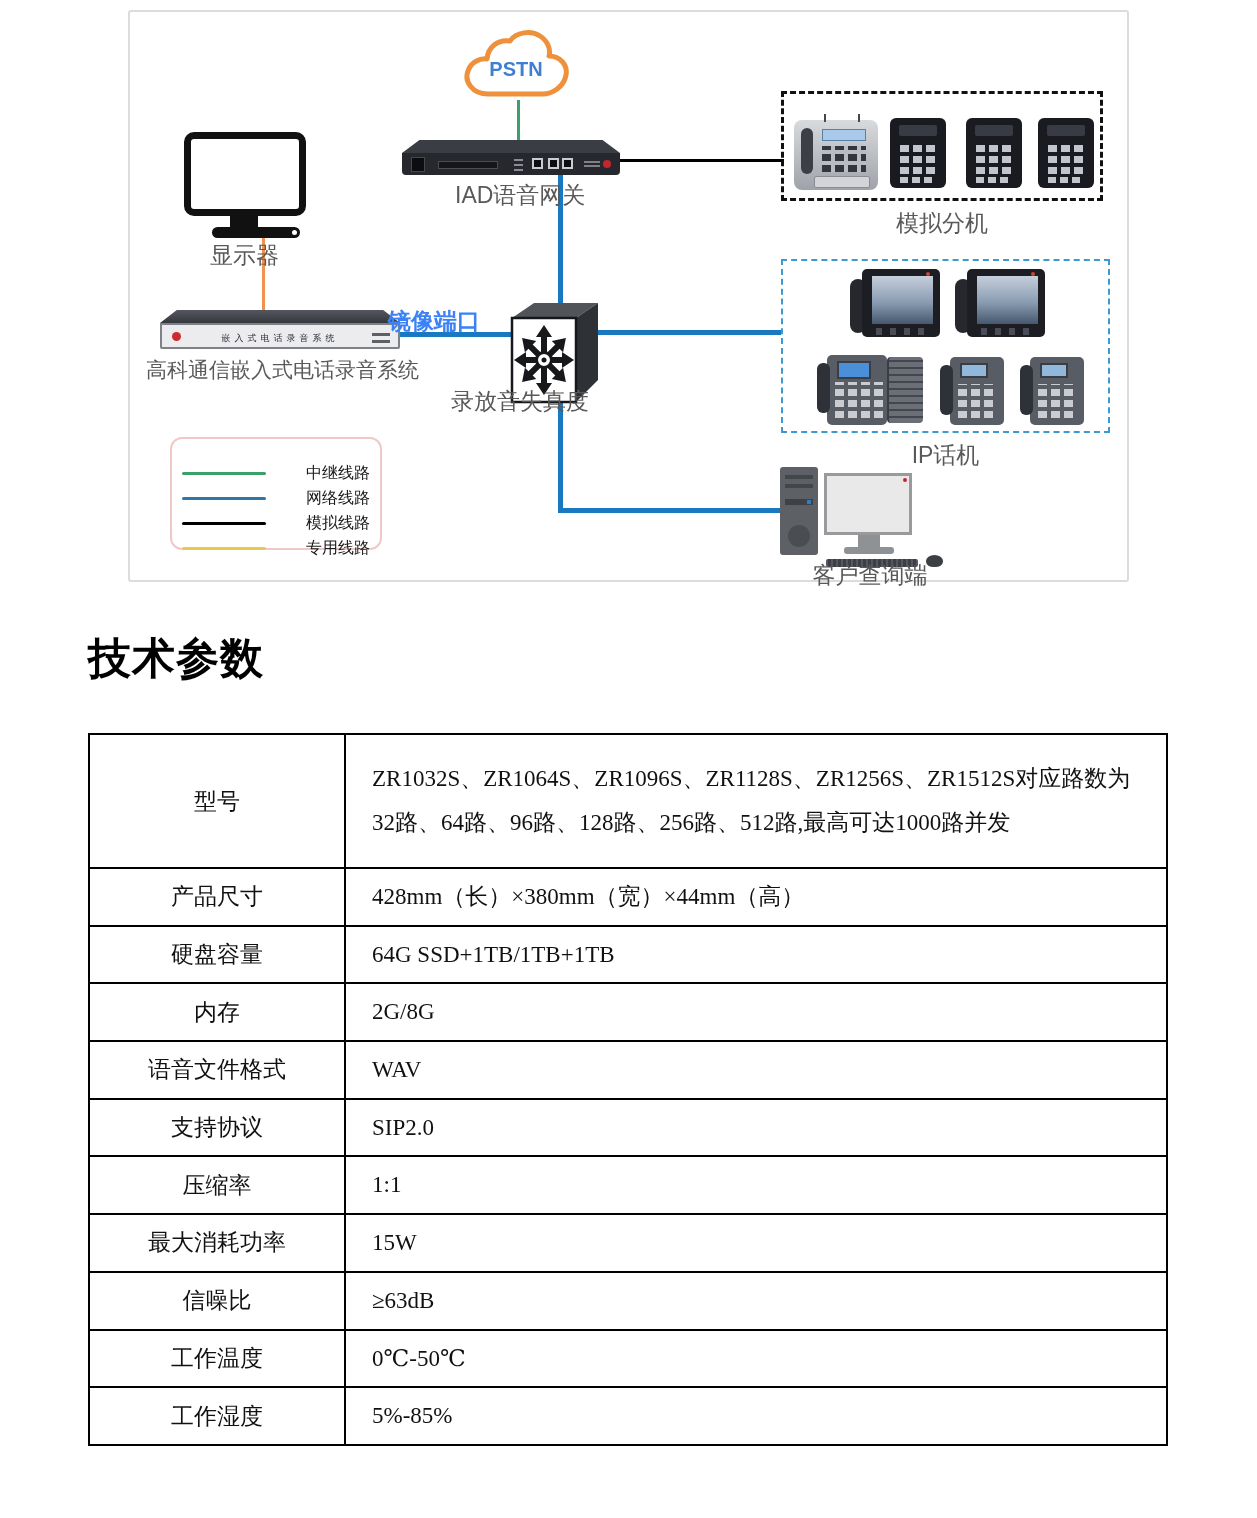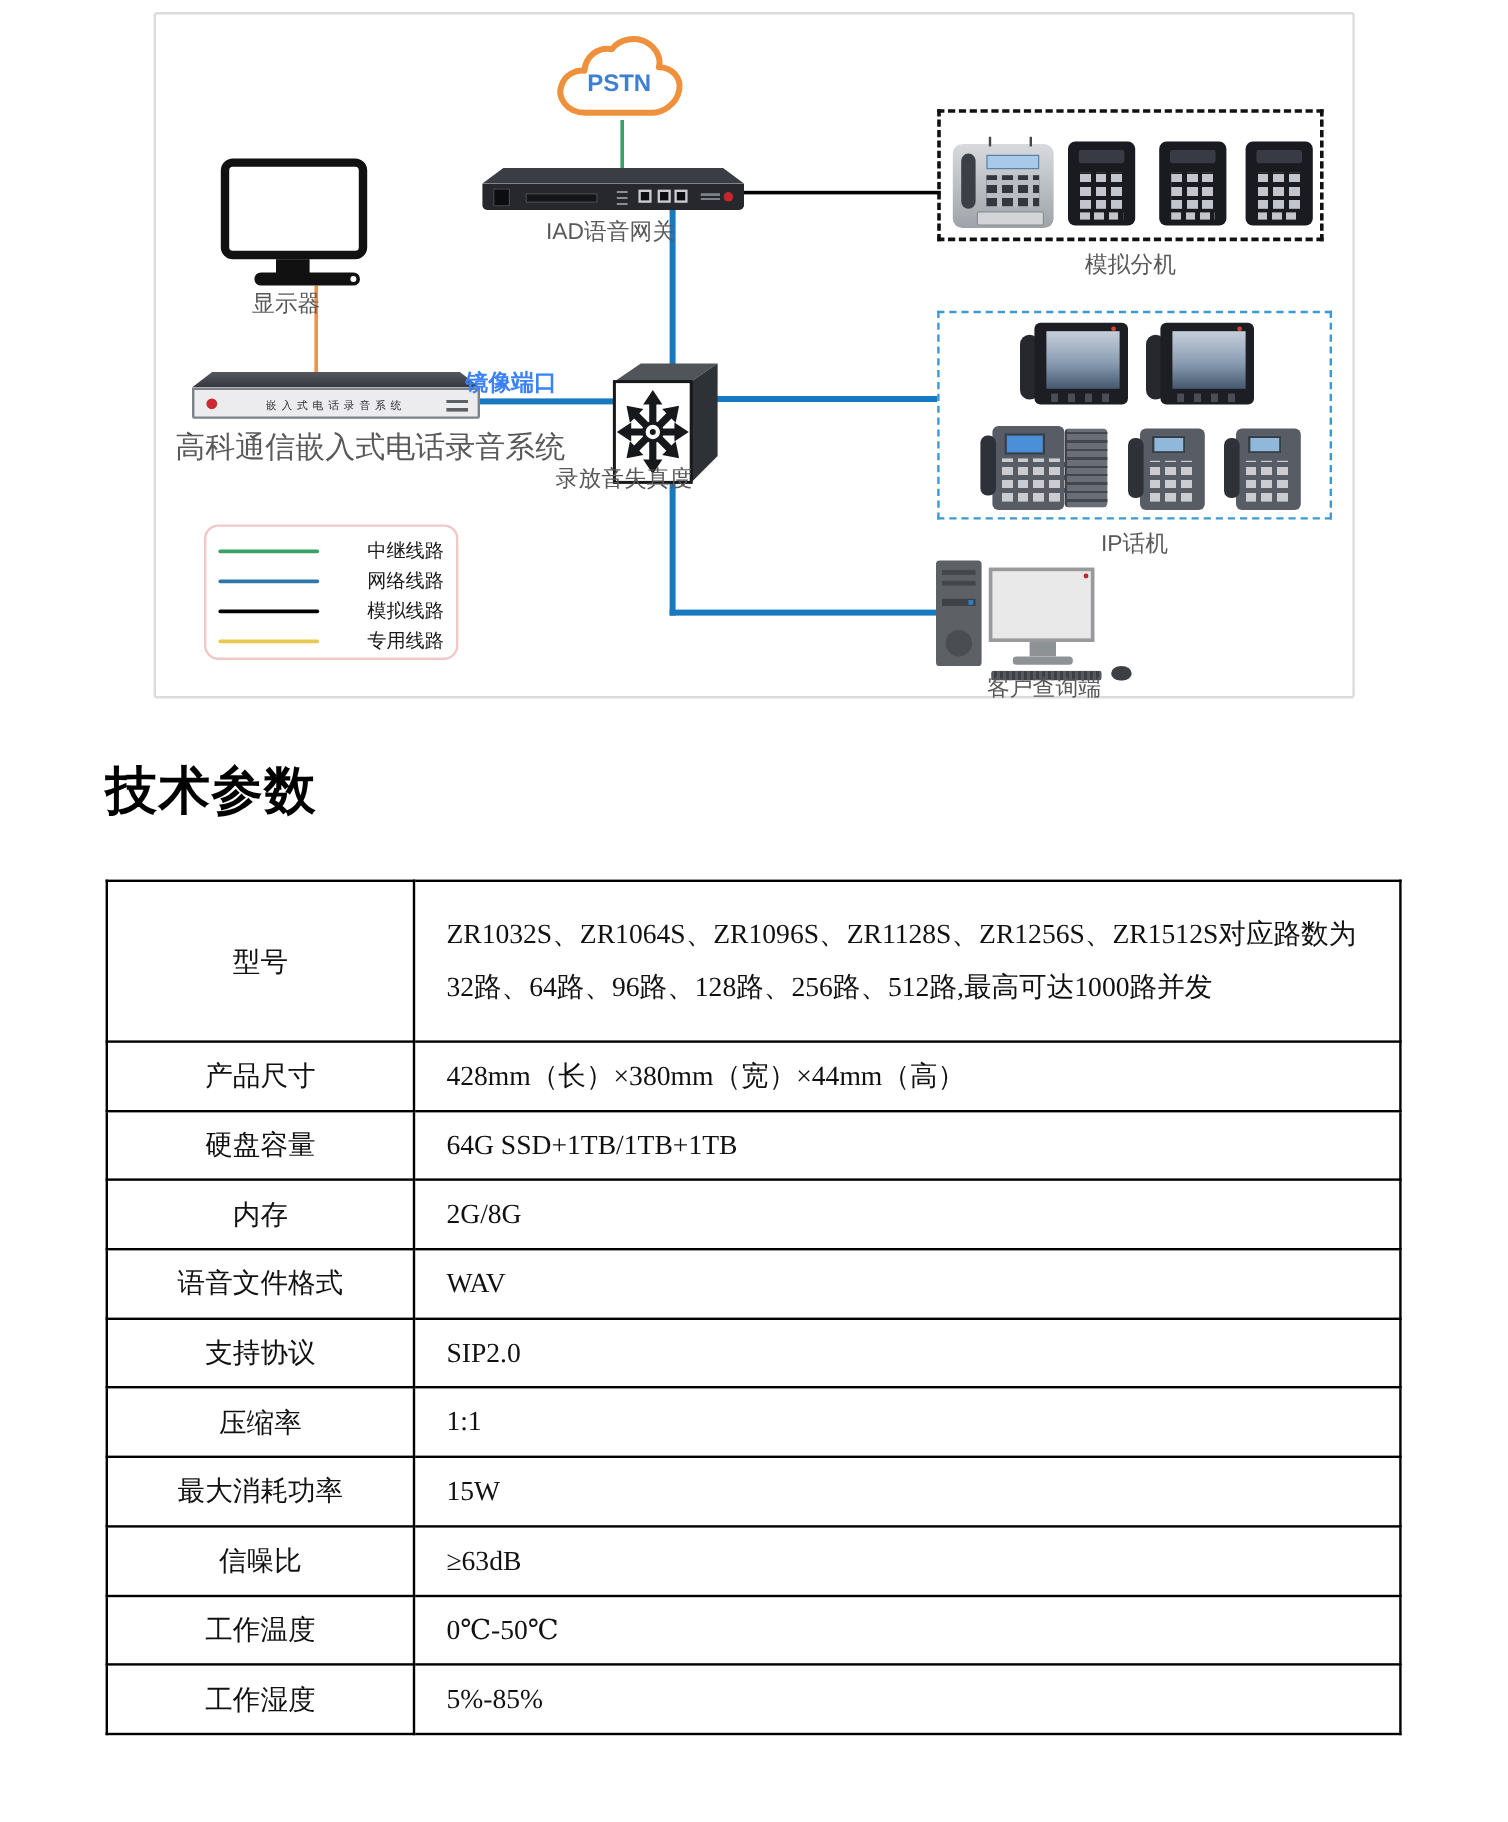--- a/index.html
+++ b/index.html
@@ -3,21 +3,21 @@
 <meta charset="utf-8">
 <style>
   html,body{margin:0;padding:0;background:#fff;}
   body{width:1257px;height:1518px;position:relative;overflow:hidden;
        font-family:"Liberation Sans","DejaVu Sans",sans-serif;}
 
   
   .diagram{position:absolute;left:128px;top:10px;width:1001px;height:572px;
            background:#fff;border:2px solid #dcdcdc;border-radius:3px;box-sizing:border-box;}
   .abs{position:absolute;}
-  .dlabel{position:absolute;color:#595959;font-size:19px;white-space:nowrap;}
+  .dlabel{position:absolute;color:#595959;font-size:23px;white-space:nowrap;}
   .dlabel.center{text-align:center;}
   .line{position:absolute;}
 
   
   .cloud-txt{font:bold 20px "Liberation Sans","DejaVu Sans",sans-serif;}
 
   
   .iad{left:272px;top:128px;width:218px;height:36px;}
   .iad-top{position:absolute;left:0;top:0;width:100%;height:13px;background:#3a3d43;
            clip-path:polygon(8% 0,92% 0,100% 100%,0 100%);}
@@ -115,21 +115,21 @@
   .pc-mon::after{content:"";position:absolute;right:2px;top:2px;width:4px;height:4px;border-radius:50%;background:#c4262d;}
   .pc-neck{position:absolute;left:78px;top:68px;width:22px;height:12px;background:#8f9295;}
   .pc-base{position:absolute;left:64px;top:80px;width:50px;height:7px;background:#8f9295;border-radius:3px;}
   .pc-kb{position:absolute;left:46px;top:92px;width:92px;height:8px;background:#3c3f44;border-radius:2px;
          background-image:repeating-linear-gradient(90deg,#55585e 0 2px,transparent 2px 5px);}
   .pc-mouse{position:absolute;left:146px;top:88px;width:17px;height:12px;background:#3c3f44;
             border-radius:50% 50% 45% 45%;}
 
   
   .legend{left:40px;top:425px;width:212px;height:113px;border:2px solid #f0c8c8;border-radius:12px;
-          background:#fff;box-sizing:border-box;padding:8px 0 0 0;}
+          background:#fff;box-sizing:border-box;padding:22px 0 0 0;}
   .legend-row{display:flex;align-items:center;height:25px;}
   .legend-line{width:84px;height:3px;margin-left:10px;border-radius:2px;}
   .legend-label{margin-left:40px;font-size:16px;color:#1a1a1a;}
 
   
   .sec-title{position:absolute;left:88px;top:630px;font-family:"Liberation Serif","DejaVu Serif",serif;
              font-size:43px;font-weight:bold;color:#000;letter-spacing:1px;}
 
   
   .spec{position:absolute;left:88px;top:733px;width:1080px;border-collapse:collapse;
@@ -180,21 +180,21 @@
   <div class="dlabel" style="left:325px;top:168px;">IAD语音网关</div>
 
   <div class="abs recorder">
     <div class="rec-top"></div>
     <div class="rec-front">
       <div class="rec-dot"></div>
       <div class="rec-txt">嵌入式电话录音系统</div>
       <div class="rec-led"></div>
     </div>
   </div>
-  <div class="dlabel" style="left:16px;top:344px;font-size:25px;">高科通信嵌入式电话录音系统</div>
+  <div class="dlabel" style="left:16px;top:344px;font-size:21px;">高科通信嵌入式电话录音系统</div>
 
   <div class="dlabel" style="left:258px;top:294px;font-weight:bold;color:#3b82f6;">镜像端口</div>
 
   <svg class="abs" style="left:378px;top:288px;" width="94" height="106" viewBox="0 0 94 106">
     <polygon points="4,18 68,18 90,3 26,3" fill="#515459"></polygon>
     <polygon points="68,18 90,3 90,80 68,102" fill="#2e3136"></polygon>
     <rect x="4" y="18" width="64" height="84" fill="#ffffff" stroke="#16181c" stroke-width="2.5"></rect>
     <g transform="translate(36,60)" fill="#16181c">
       <path d="M0,-35 L8,-23 L3,-23 L3,23 L8,23 L0,35 L-8,23 L-3,23 L-3,-23 L-8,-23 Z"></path>
       <path transform="rotate(90)" d="M0,-30 L8,-18 L3,-18 L3,18 L8,18 L0,30 L-8,18 L-3,18 L-3,-18 L-8,-18 Z"></path>

